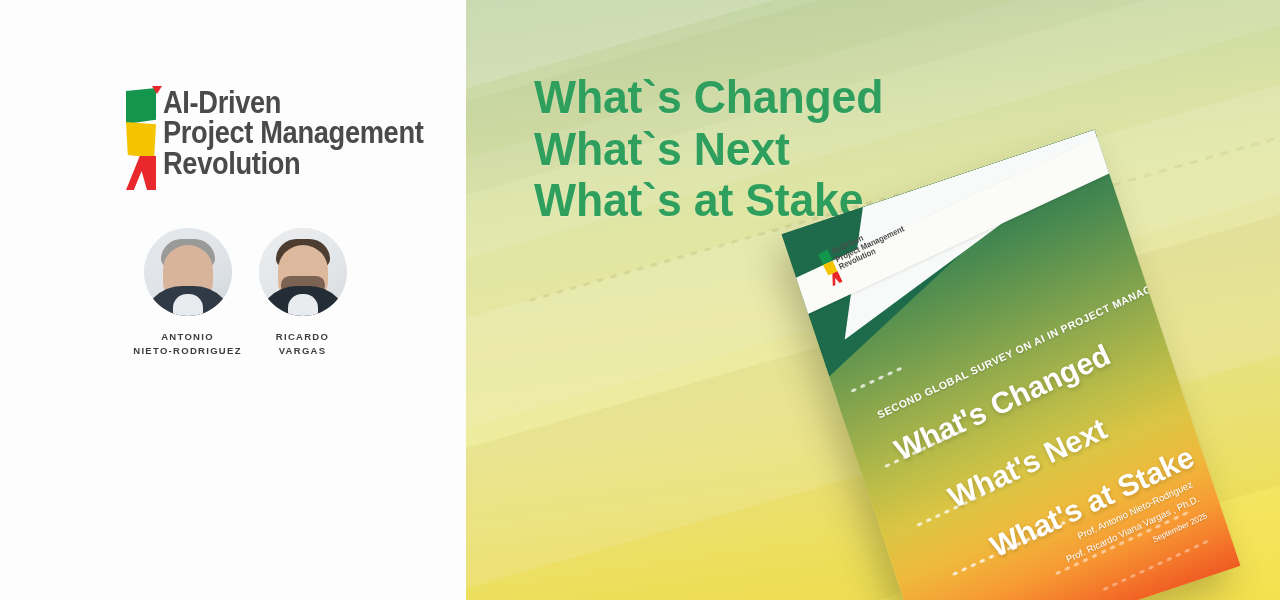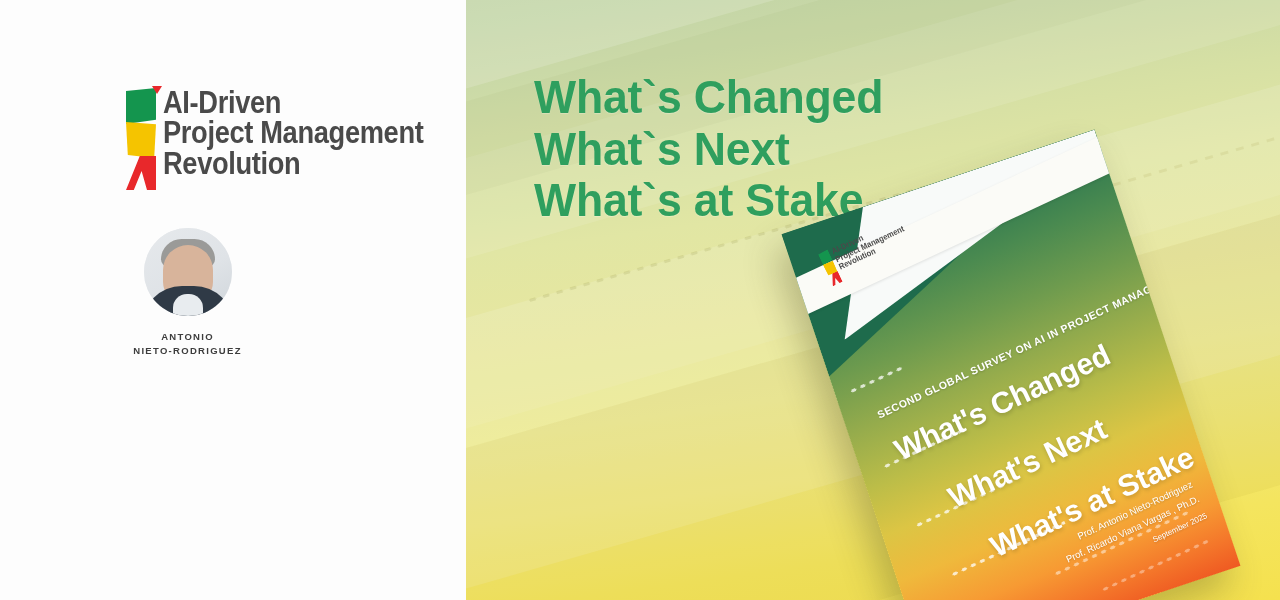--- a/index.html
+++ b/index.html
@@ -253,20 +253,34 @@
           <div class="head"></div>
           <div class="shoulders"></div>
           <div class="shirt"></div>
         </div>
         <div class="person-name">
           <div>ANTONIO</div>
           <div>NIETO-RODRIGUEZ</div>
         </div>
       </div>
 
+      <div class="person p2">
+        <div class="avatar p2">
+          <div class="bg"></div>
+          <div class="hair"></div>
+          <div class="head"></div>
+          <div class="beard"></div>
+          <div class="shoulders"></div>
+          <div class="shirt"></div>
+        </div>
+        <div class="person-name">
+          <div>RICARDO</div>
+          <div>VARGAS</div>
+        </div>
+      </div>
 
     </div>
   </div>
 
   <div class="right-panel">
 
     <div class="band b1"></div>
     <div class="band b2"></div>
     <div class="band b6"></div>
     <div class="band b3"></div>

